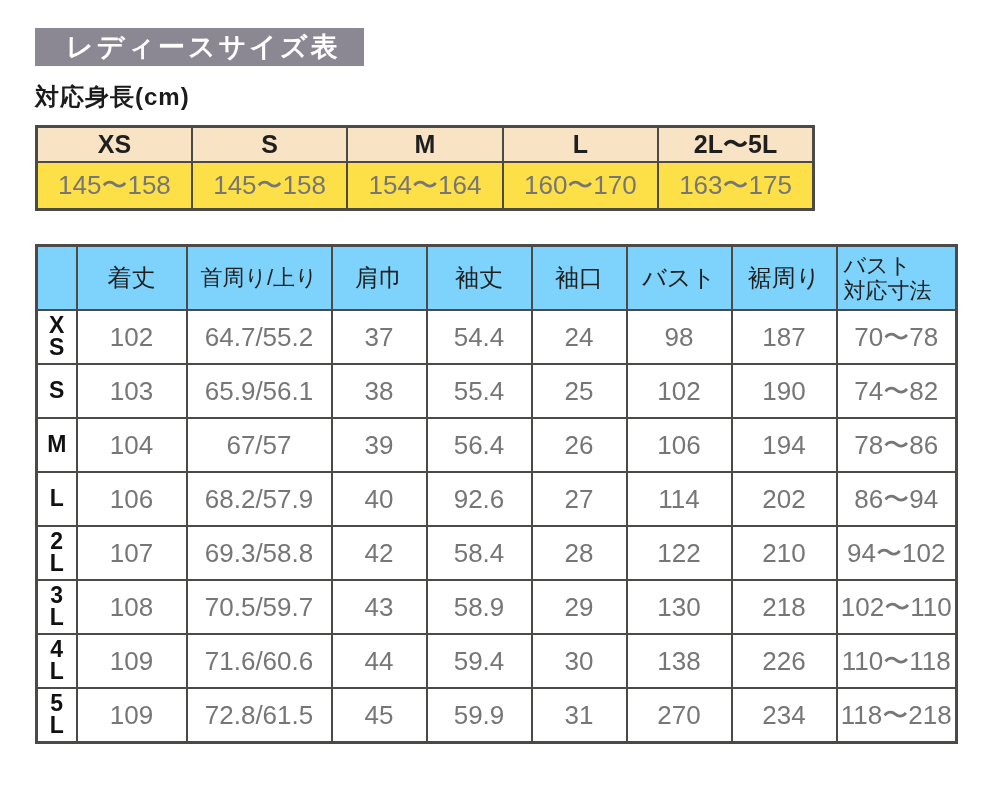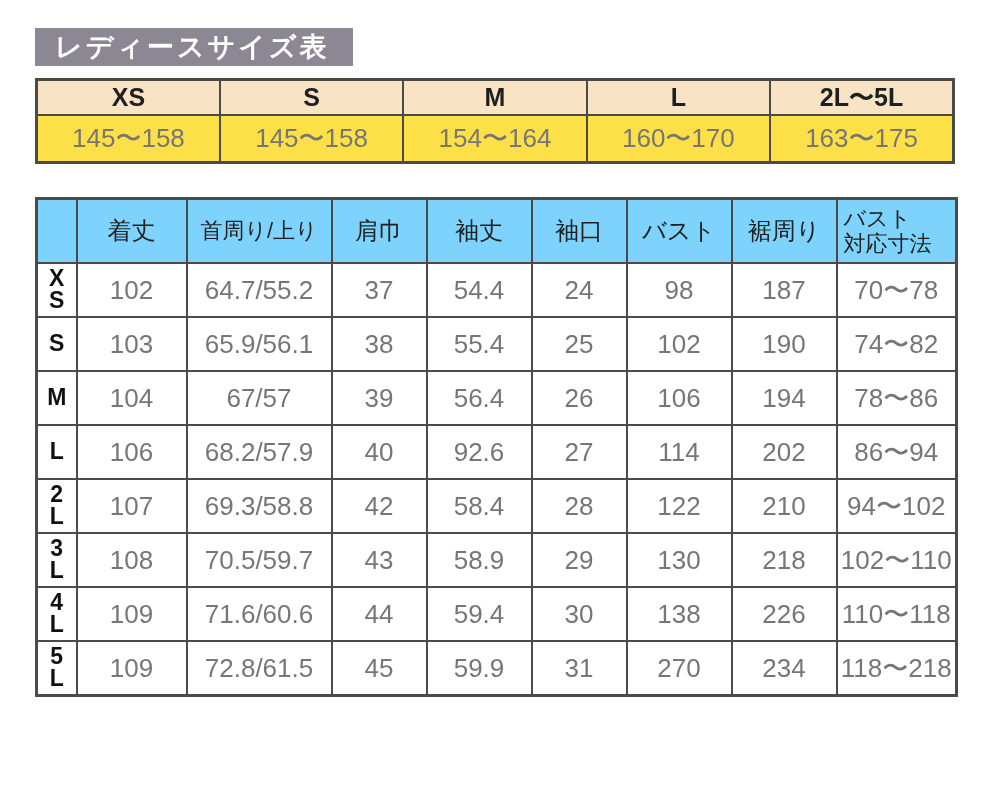--- a/index.html
+++ b/index.html
@@ -7,29 +7,29 @@
     width:990px;height:800px;background:#ffffff;
     font-family:"Liberation Sans","DejaVu Sans",sans-serif;
     overflow:hidden;
   }
   .page{padding:28px 35px 0 35px;}
 
   .title-bar{
     display:inline-block;
     background:#8c8893;color:#ffffff;
     font-size:27px;font-weight:bold;letter-spacing:3px;
-    line-height:38px;padding:0 24px 0 20px;
+    line-height:38px;padding:0 24px 0 31px;
   }
   .subtitle{
     margin-top:15px;
     font-size:24px;font-weight:bold;color:#1b1b1b;letter-spacing:1px;
   }
 
   table{
-    border-collapse:collapse;table-layout:fixed;width:920px;
+    border-collapse:collapse;table-layout:fixed;width:780px;
     border:3px solid #4c4a47;
   }
   th,td{
     border:2px solid #4c4a47;
     text-align:center;vertical-align:middle;
     padding:0;overflow:hidden;
   }
 
   
   .height-table{margin-top:12px;}
@@ -61,20 +61,21 @@
     background:#ffffff;color:#767676;font-size:26px;height:52px;
   }
 </style>
 </head>
 <body>
 
 <div class="page">
 
   <div class="title-bar">レディースサイズ表</div>
 
+  <div class="subtitle">対応身長(cm)</div>
 
   <table class="height-table">
     <thead>
       <tr>
         <th>XS</th>
         <th>S</th>
         <th>M</th>
         <th>L</th>
         <th>2L〜5L</th>
       </tr>

